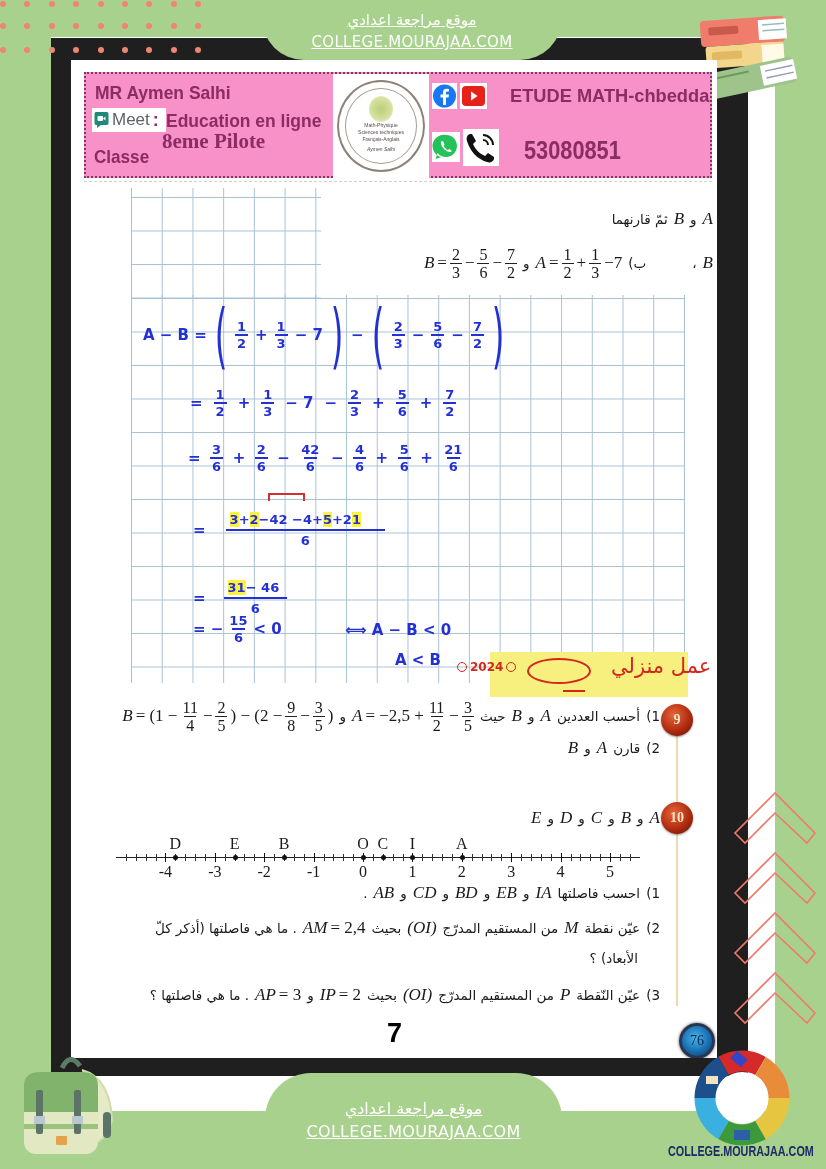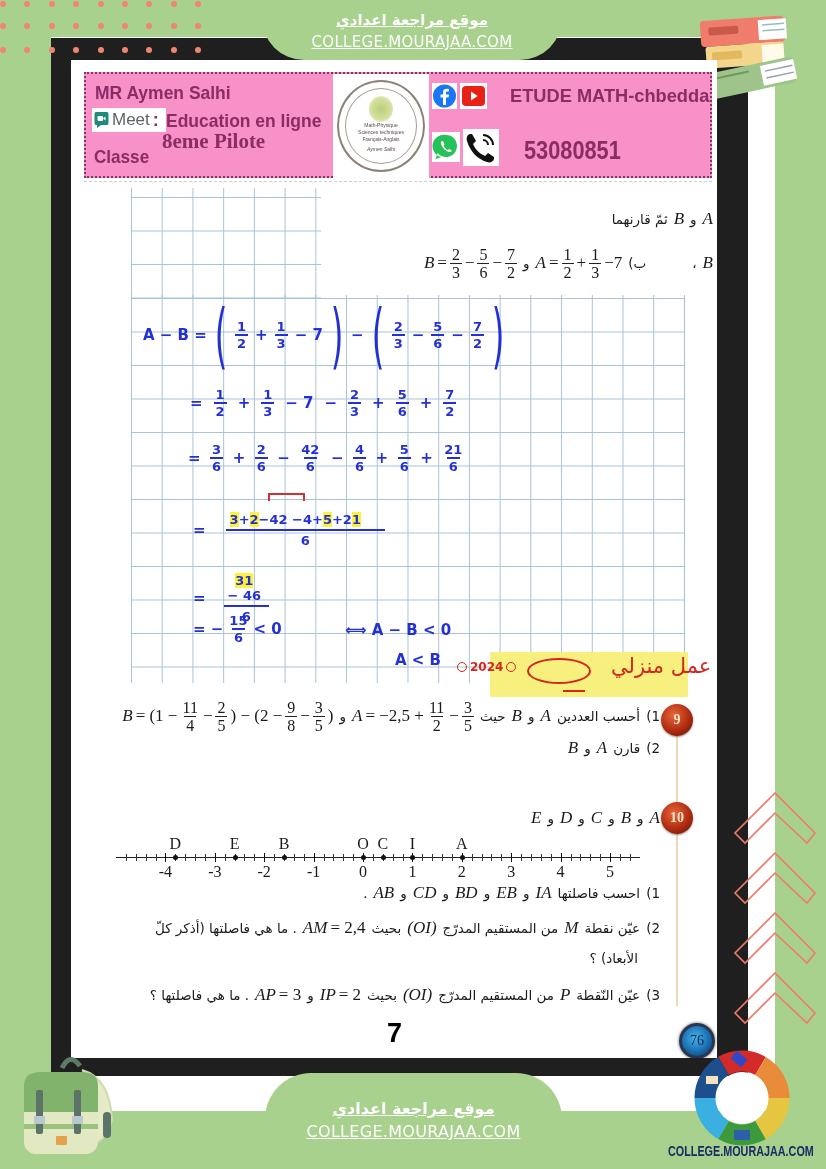--- a/index.html
+++ b/index.html
@@ -8,21 +8,21 @@
 .abs{position:absolute;}
 #white-page{left:51px;top:37px;width:724px;height:1074px;background:#fff;}
 #frame{left:51px;top:38px;width:697px;height:1038px;background:#1f1f1f;}
 #paper{left:71px;top:60px;width:646px;height:998px;background:#fff;overflow:hidden;}
 #green-band{left:0;top:1111px;width:826px;height:58px;background:#a9d18e;}
 .dot{position:absolute;width:6px;height:6px;border-radius:50%;background:#ef8672;}
 
 .tab{background:#a9d18e;text-align:center;color:#fff;}
 .tab-top{left:262px;top:-20px;width:300px;height:80px;border-radius:0 0 42px 42px;padding-top:30px;}
 .tab-bottom{left:265px;top:1073px;width:297px;height:110px;border-radius:46px 46px 0 0;padding-top:24px;}
-.tab .ar-title{display:block;font-weight:bold;font-size:15px;line-height:21px;text-decoration:underline;direction:rtl;}
+.tab .ar-title{display:block;font-weight:normal;font-size:15px;line-height:21px;text-decoration:underline;direction:rtl;}
 .tab .url{display:block;font-size:15px;line-height:22px;text-decoration:underline;letter-spacing:0.3px;}
 .tab-bottom .ar-title{font-size:16px;line-height:23px;}
 .tab-bottom .url{font-size:16px;line-height:24px;}
 
 
 #banner{position:absolute;left:13px;top:12px;width:628px;height:106px;background:#f791c8;border:2px dotted #7d3a64;}
 .bn{position:absolute;color:#8b2c64;font-family:"Liberation Sans",sans-serif;font-weight:bold;font-size:19px;white-space:nowrap;transform-origin:left center;}
 .bn-serif{font-family:"Liberation Serif",serif;font-size:21px;}
 #meet-box{position:absolute;left:6px;top:34px;width:74px;height:24px;background:#fff;display:flex;align-items:center;gap:3px;padding-left:2px;}
 #meet-box .meet-lbl{font-family:"Liberation Sans",sans-serif;color:#5f6368;font-size:17px;}
@@ -55,21 +55,21 @@
 .hw{position:absolute;display:flex;align-items:center;color:#2230d4;font-weight:bold;font-size:15px;white-space:nowrap;font-family:"DejaVu Sans",sans-serif;}
 .hw .frac{display:inline-flex;flex-direction:column;align-items:center;font-size:13px;line-height:15px;}
 .hw .frac .num{padding:0 2px;}
 .hw .frac .den{border-top:2px solid #2230d4;padding:0 2px;min-width:12px;text-align:center;}
 .hw .big{display:inline-block;font-size:72px;line-height:72px;font-weight:normal;transform:scaleX(0.45);margin:0 -7px;}
 .hw .bfrac{display:inline-flex;flex-direction:column;align-items:stretch;}
 .hw .bfrac .num{display:flex;align-items:center;padding:0 4px 2px;font-size:13px;}
 .hw .bfrac .den{border-top:2px solid #2230d4;text-align:center;padding-top:2px;font-size:13px;}
 .hl{background:#fff23a;}
 #hw-l4 .bfrac .num{padding-right:24px;}
-#hw-l5 .bfrac .num{padding-right:8px;flex-direction:column;}
+#hw-l5 .bfrac .num{padding-right:8px;}
 #red-bracket{position:absolute;left:197px;top:433px;width:37px;height:8px;border:2px solid #d43030;border-bottom:none;}
 
 
 #hw-note-box{position:absolute;left:419px;top:592px;width:198px;height:45px;background:#f7ef7e;}
 #hw-note-text{position:absolute;left:540px;top:594px;color:#d2261f;font-size:21px;direction:rtl;font-family:"DejaVu Sans",sans-serif;}
 #hw-year{position:absolute;left:386px;top:600px;color:#d2261f;font-size:12px;font-weight:bold;display:flex;align-items:center;gap:3px;}
 .circ{display:inline-block;width:10px;height:10px;border:1.5px solid #d2261f;border-radius:50%;}
 #hw-oval{position:absolute;left:456px;top:598px;width:64px;height:26px;border:2px solid #d2261f;border-radius:50%;}
 #hw-dash{position:absolute;left:492px;top:630px;width:22px;height:0;border-top:2px solid #d2261f;}
 

